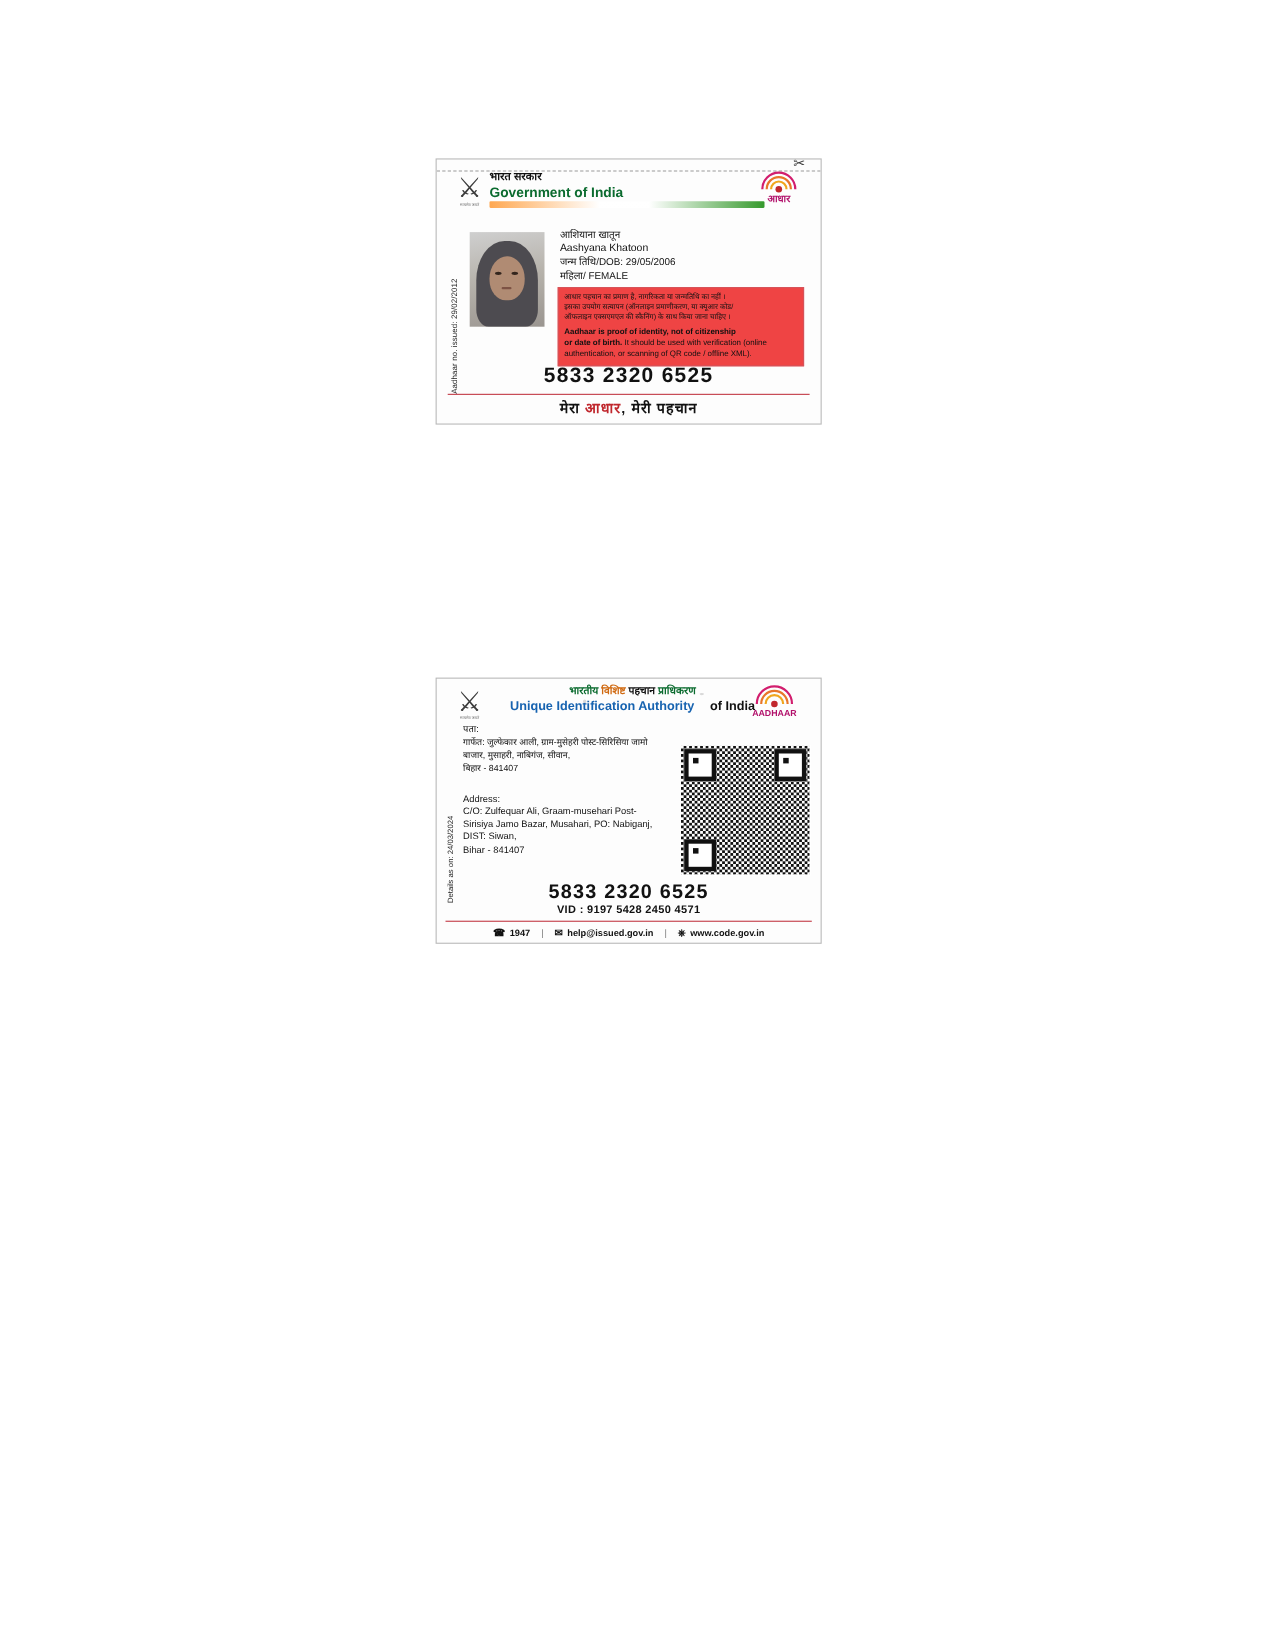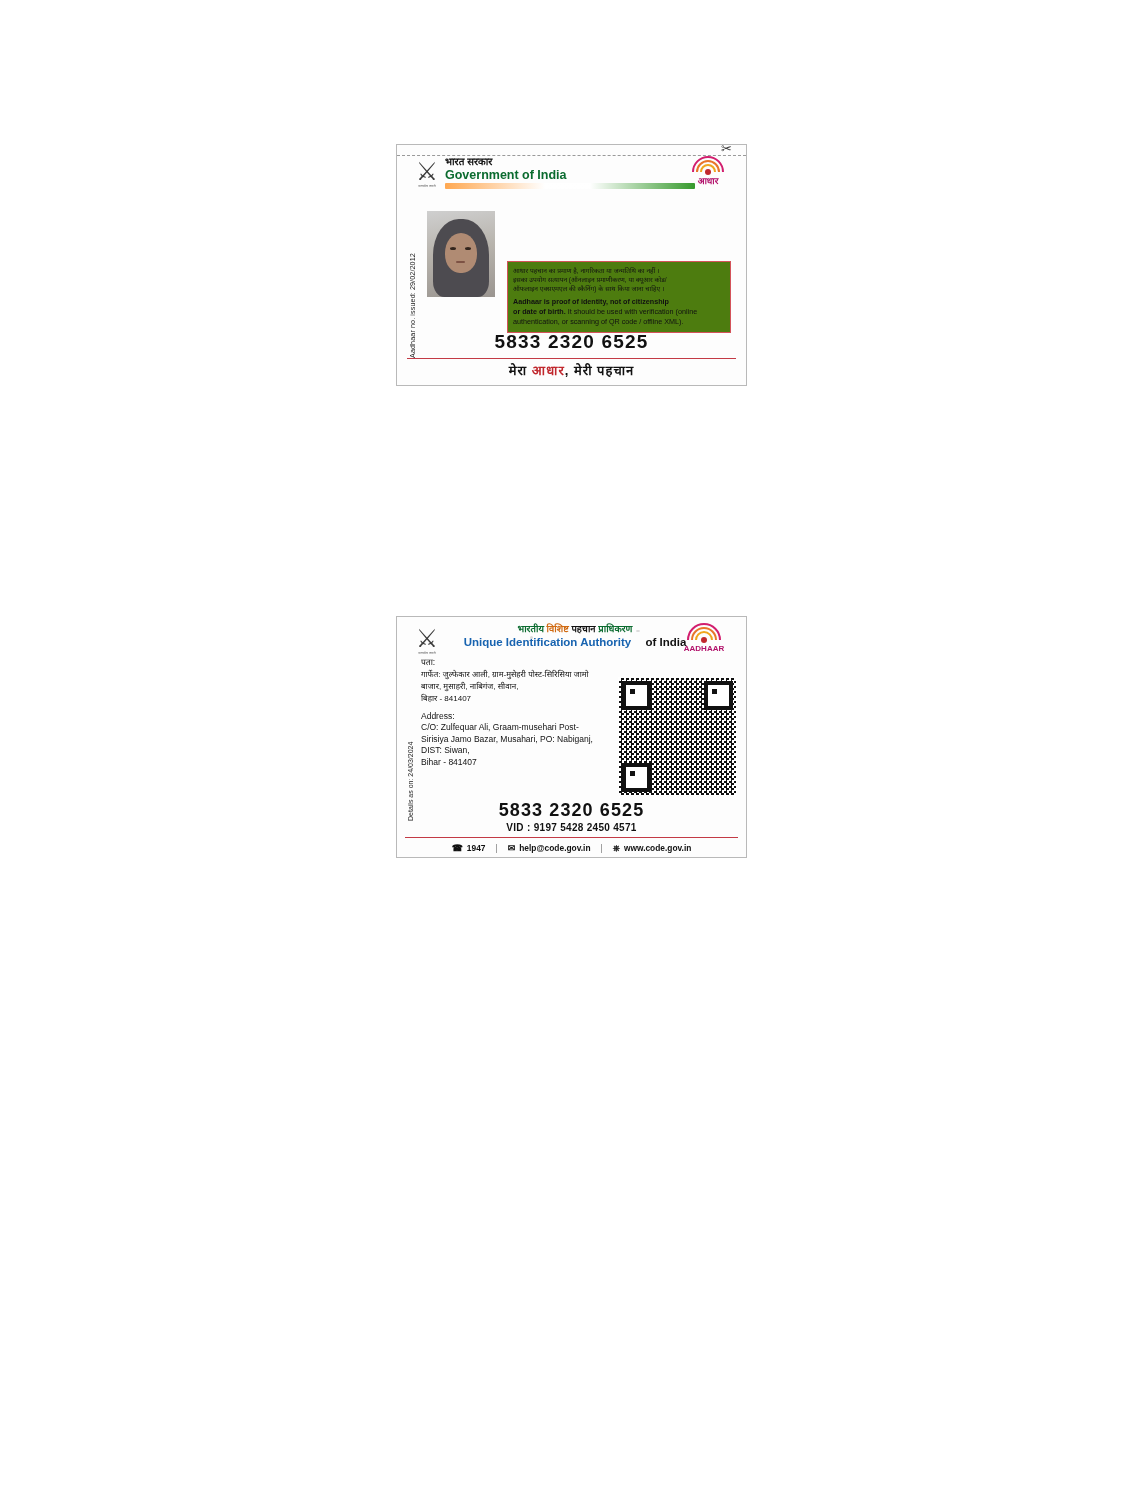--- a/index.html
+++ b/index.html
@@ -223,21 +223,21 @@
   }
 
   .notice-box {
     position: absolute;
     left: 110px;
     top: 116px;
     width: 224px;
     border: 1px solid #d4535a;
     box-sizing: border-box;
     padding: 4px 5px 5px 5px;
-    background: #4d7c0f;
+    background: #ef4444;
   }
   .notice-hi {
     font-size: 6.6px;
     line-height: 9.2px;
     color: #111;
   }
   .notice-en {
     font-size: 7.2px;
     line-height: 10px;
     color: #111;
@@ -360,21 +360,21 @@
   .addr-hi {
     font-size: 8px;
     line-height: 11px;
     color: #111;
     margin-top: 1px;
   }
   .addr-label-en {
     font-size: 8.5px;
     line-height: 12px;
     color: #111;
-    margin-top: 6px;
+    margin-top: 16px;
   }
   .addr-en {
     font-size: 8.5px;
     line-height: 11.5px;
     color: #111;
   }
 
   .qr {
     position: absolute;
     left: 221px;
@@ -506,20 +506,26 @@
     </div>
 
     <div class="photo">
       <div class="hijab"></div>
       <div class="face-hole"></div>
       <div class="eye-l"></div>
       <div class="eye-r"></div>
       <div class="mouth"></div>
     </div>
 
+    <div class="holder-info">
+      <div class="name-hi">आशियाना खातून</div>
+      <div class="name-en">Aashyana Khatoon</div>
+      <div class="dob-line">जन्म तिथि/DOB: 29/05/2006</div>
+      <div class="gender-line">महिला/ FEMALE</div>
+    </div>
 
     <div class="notice-box">
       <div class="notice-hi">आधार पहचान का प्रमाण है, नागरिकता या जन्मतिथि का नहीं ।</div>
       <div class="notice-hi">इसका उपयोग सत्यापन (ऑनलाइन प्रमाणीकरण, या क्यूआर कोड/</div>
       <div class="notice-hi">ऑफलाइन एक्सएमएल की स्कैनिंग) के साथ किया जाना चाहिए ।</div>
       <div class="notice-en">
         <b>Aadhaar is proof of identity, not of citizenship</b><br>
         <b>or date of birth.</b><span> It should be used with verification (online</span><br>
         <span>authentication, or scanning of QR code / offline XML).</span>
       </div>
@@ -587,21 +593,21 @@
     <div class="back-divider"></div>
 
     <div class="footer-bar">
       <span class="footer-item">
         <span class="f-icon">☎</span>
         <span>1947</span>
       </span>
       <span class="footer-sep">|</span>
       <span class="footer-item">
         <span class="f-icon">✉</span>
-        <span>help@code.gov.in</span>
+        <span>help@issued.gov.in</span>
       </span>
       <span class="footer-sep">|</span>
       <span class="footer-item">
         <span class="f-icon">⎈</span>
         <span>www.code.gov.in</span>
       </span>
     </div>
   </div>
 
   <div class="scan-speck" style="left:530px;top:636px;width:3px;height:3px;"></div>

